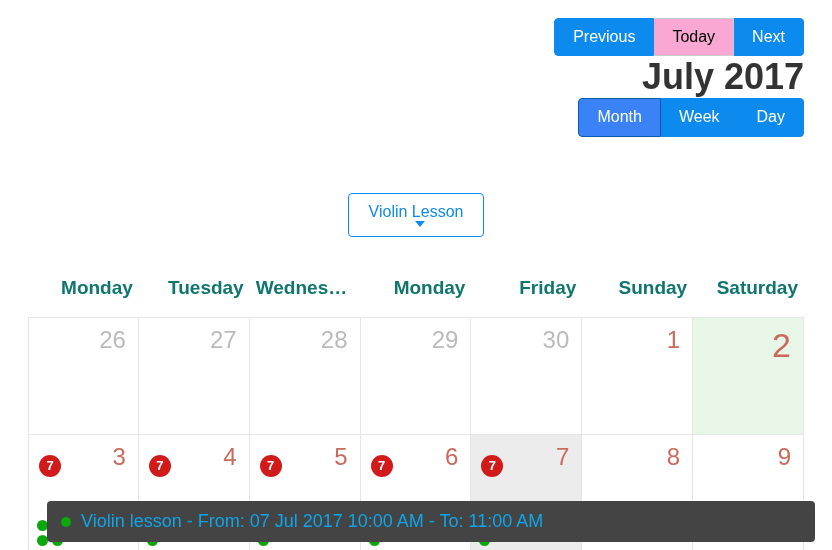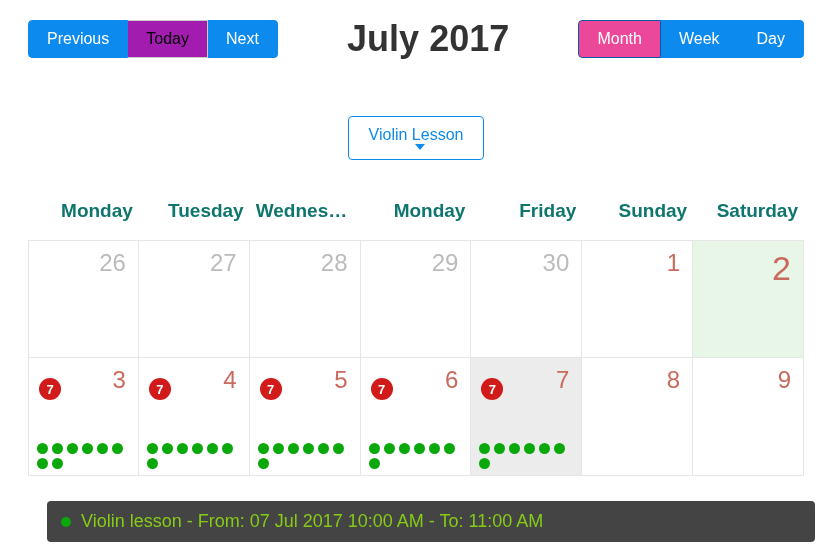--- a/index.html
+++ b/index.html
@@ -6,54 +6,55 @@
   body {
     font-family: "Helvetica Neue", Helvetica, Arial, sans-serif;
     width: 832px;
     height: 550px;
     background: #fff;
     overflow: hidden;
     position: relative;
   }
   .toolbar {
     display: flex;
-    align-items: center;
+    align-items: flex-end;
     padding: 18px 28px 0 28px;
+    flex-direction: column;
   }
   .btn-group {
     display: inline-flex;
     border-radius: 4px;
     overflow: hidden;
   }
   .btn {
     font-size: 16px;
     padding: 7px 18px;
     border: 1px solid #ccc;
-    background: #a21caf;
+    background: #f9a8d4;
     cursor: pointer;
     line-height: 1.4;
   }
   .btn-primary {
     background: #0d8aee;
     color: #fff;
     border-color: #0d8aee;
   }
   .btn-group .btn + .btn { border-left: none; }
   .btn-group .btn:first-child { border-radius: 4px 0 0 4px; }
   .btn-group .btn:last-child { border-radius: 0 4px 4px 0; }
   .title {
     flex: 1;
     text-align: center;
     font-size: 36px;
     font-weight: 700;
     color: #333;
   }
   .view-group .btn { background:#0d8aee; color:#fff; border-color:#0d8aee; }
   .view-group .btn.active {
-    background: #ec4899;
+    background: #3b82f6;
     border-color: #0a5aa8;
   }
   .filter-wrap {
     text-align: center;
     margin-top: 56px;
   }
   .filter-btn {
     display: inline-flex;
     align-items: center;
     border: 1px solid #0d8aee;
@@ -140,21 +141,21 @@
     width: 11px; height: 11px;
     border-radius: 50%;
     background: #0aa80a;
   }
   .tooltip {
     position: absolute;
     left: 47px;
     right: 17px;
     bottom: 8px;
     background: #444;
-    color: #84cc16;
+    color: #0ea5e9;
     font-size: 18px;
     padding: 10px 14px;
     border-radius: 4px;
     display: flex;
     align-items: center;
     gap: 10px;
   }
   .tooltip .tdot {
     width: 10px; height: 10px;
     border-radius: 50%;

